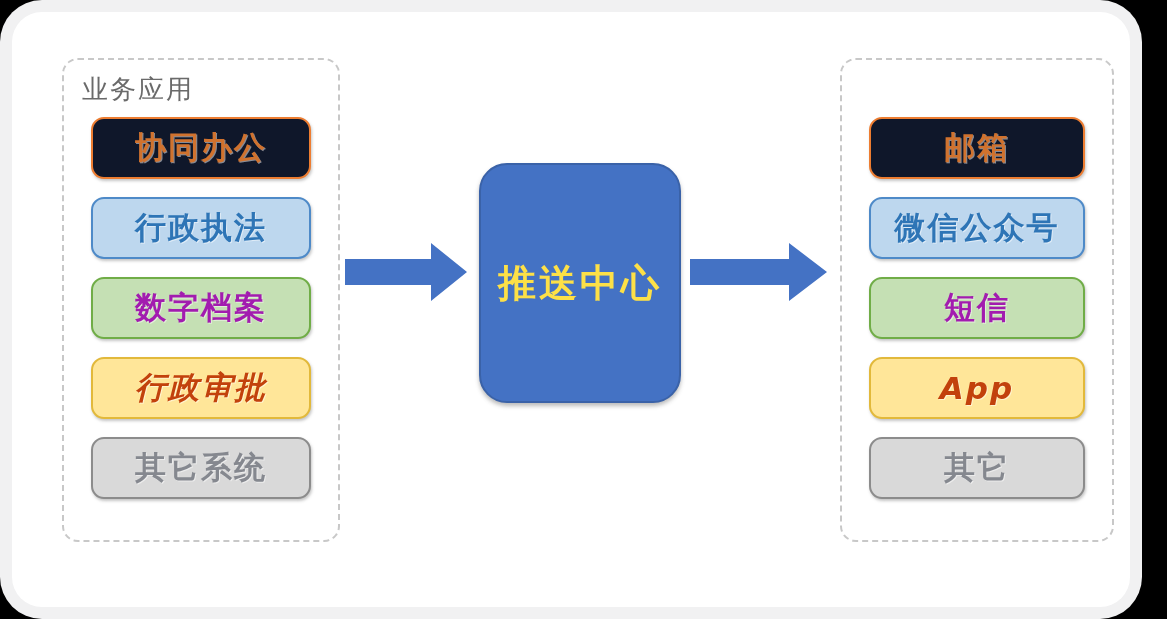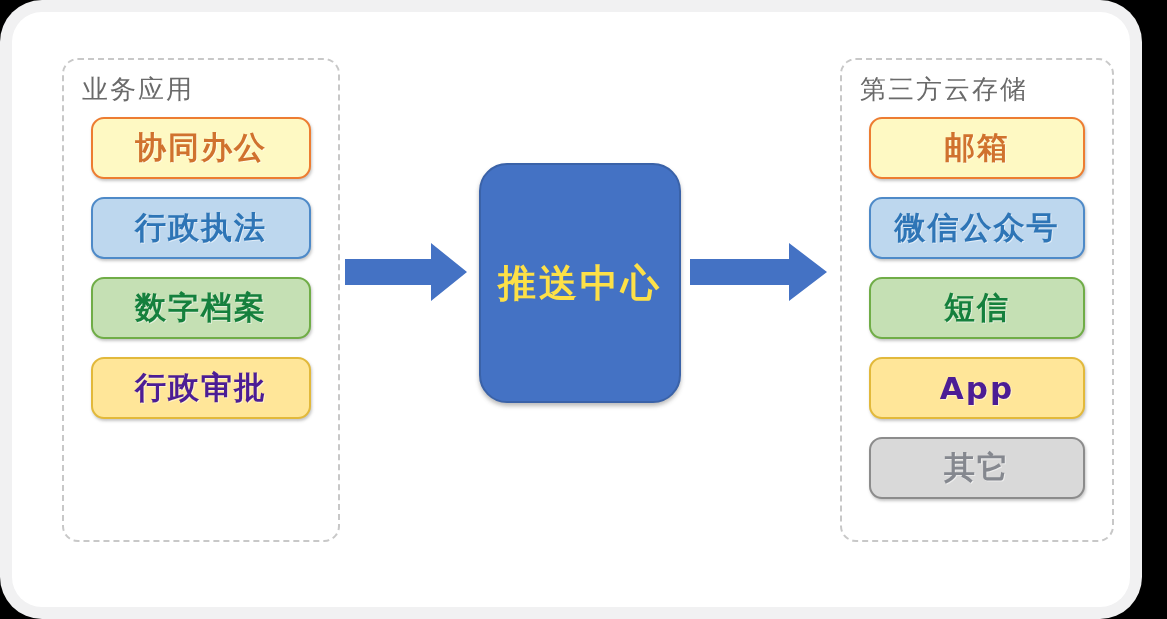--- a/index.html
+++ b/index.html
@@ -13,24 +13,24 @@
   .panel.right{left:840px;width:274px;}
   .panel-title{position:absolute;top:12px;left:18px;font-size:26px;color:#6a6a6a;letter-spacing:2px;white-space:nowrap;}
 
   .node{position:absolute;left:27px;right:27px;height:62px;border-radius:13px;box-sizing:border-box;
         display:flex;align-items:center;justify-content:center;
         font-size:31px;font-weight:600;letter-spacing:2px;
         box-shadow:1px 2px 3px rgba(90,90,90,0.35);
         text-shadow:1px 1px 0 rgba(255,255,255,0.5);}
   .pos0{top:57px;} .pos1{top:137px;} .pos2{top:217px;} .pos3{top:297px;} .pos4{top:377px;}
 
-  .orange{background:#fef9c3;border:2.5px solid #ED7D31;color:#D0722E;}
+  .orange{background:#0f172a;border:2.5px solid #ED7D31;color:#D0722E;}
   .blue{background:#BDD7EE;border:2.5px solid #4E8AC8;color:#2E75B6;text-align:center;}
-  .green{background:#C5E0B4;border:2.5px solid #70AD47;color:#15803d;}
-  .yellow{background:#FFE699;border:2.5px solid #E2B93B;color:#4c1d95;}
+  .green{background:#C5E0B4;border:2.5px solid #70AD47;color:#a21caf;}
+  .yellow{background:#FFE699;border:2.5px solid #E2B93B;color:#c2410c;font-style:italic;}
   .gray{background:#D9D9D9;border:2.5px solid #8C8C8C;color:#85888F;}
 
   .center-node{position:absolute;left:479px;top:163px;width:202px;height:240px;background:#4472C4;
         border:2px solid #3A62A8;border-radius:28px;box-sizing:border-box;
         display:flex;align-items:center;justify-content:center;
         color:#fde047;font-size:38px;font-weight:700;letter-spacing:3px;
         box-shadow:0 3px 4px rgba(60,60,60,0.35);}
 
   .arrow{position:absolute;top:243px;}
   .arrow.a-left{left:345px;}
@@ -42,33 +42,33 @@
 <div class="stage">
   <div class="frame"></div>
   <div class="canvas"></div>
 
   <div class="panel left">
     <div class="panel-title">业务应用</div>
     <div class="node orange pos0">协同办公</div>
     <div class="node blue pos1">行政执法</div>
     <div class="node green pos2">数字档案</div>
     <div class="node yellow pos3">行政审批</div>
+    <div class="node gray pos4">其它系统</div>
   </div>
 
   <svg class="arrow a-left" width="122" height="58" viewBox="0 0 122 58">
     <polygon points="0,16 86,16 86,0 122,29 86,58 86,42 0,42" fill="#4472C4"></polygon>
   </svg>
 
   <div class="center-node">推送中心</div>
 
   <svg class="arrow a-right" width="137" height="58" viewBox="0 0 137 58">
     <polygon points="0,16 99,16 99,0 137,29 99,58 99,42 0,42" fill="#4472C4"></polygon>
   </svg>
 
   <div class="panel right">
-    <div class="panel-title">第三方云存储</div>
     <div class="node blue pos1">微信公众号</div>
     <div class="node orange pos0">邮箱</div>
     <div class="node green pos2">短信</div>
     <div class="node gray pos4">其它</div>
     <div class="node yellow pos3">App</div>
   </div>
 </div>
 
 </body></html>

